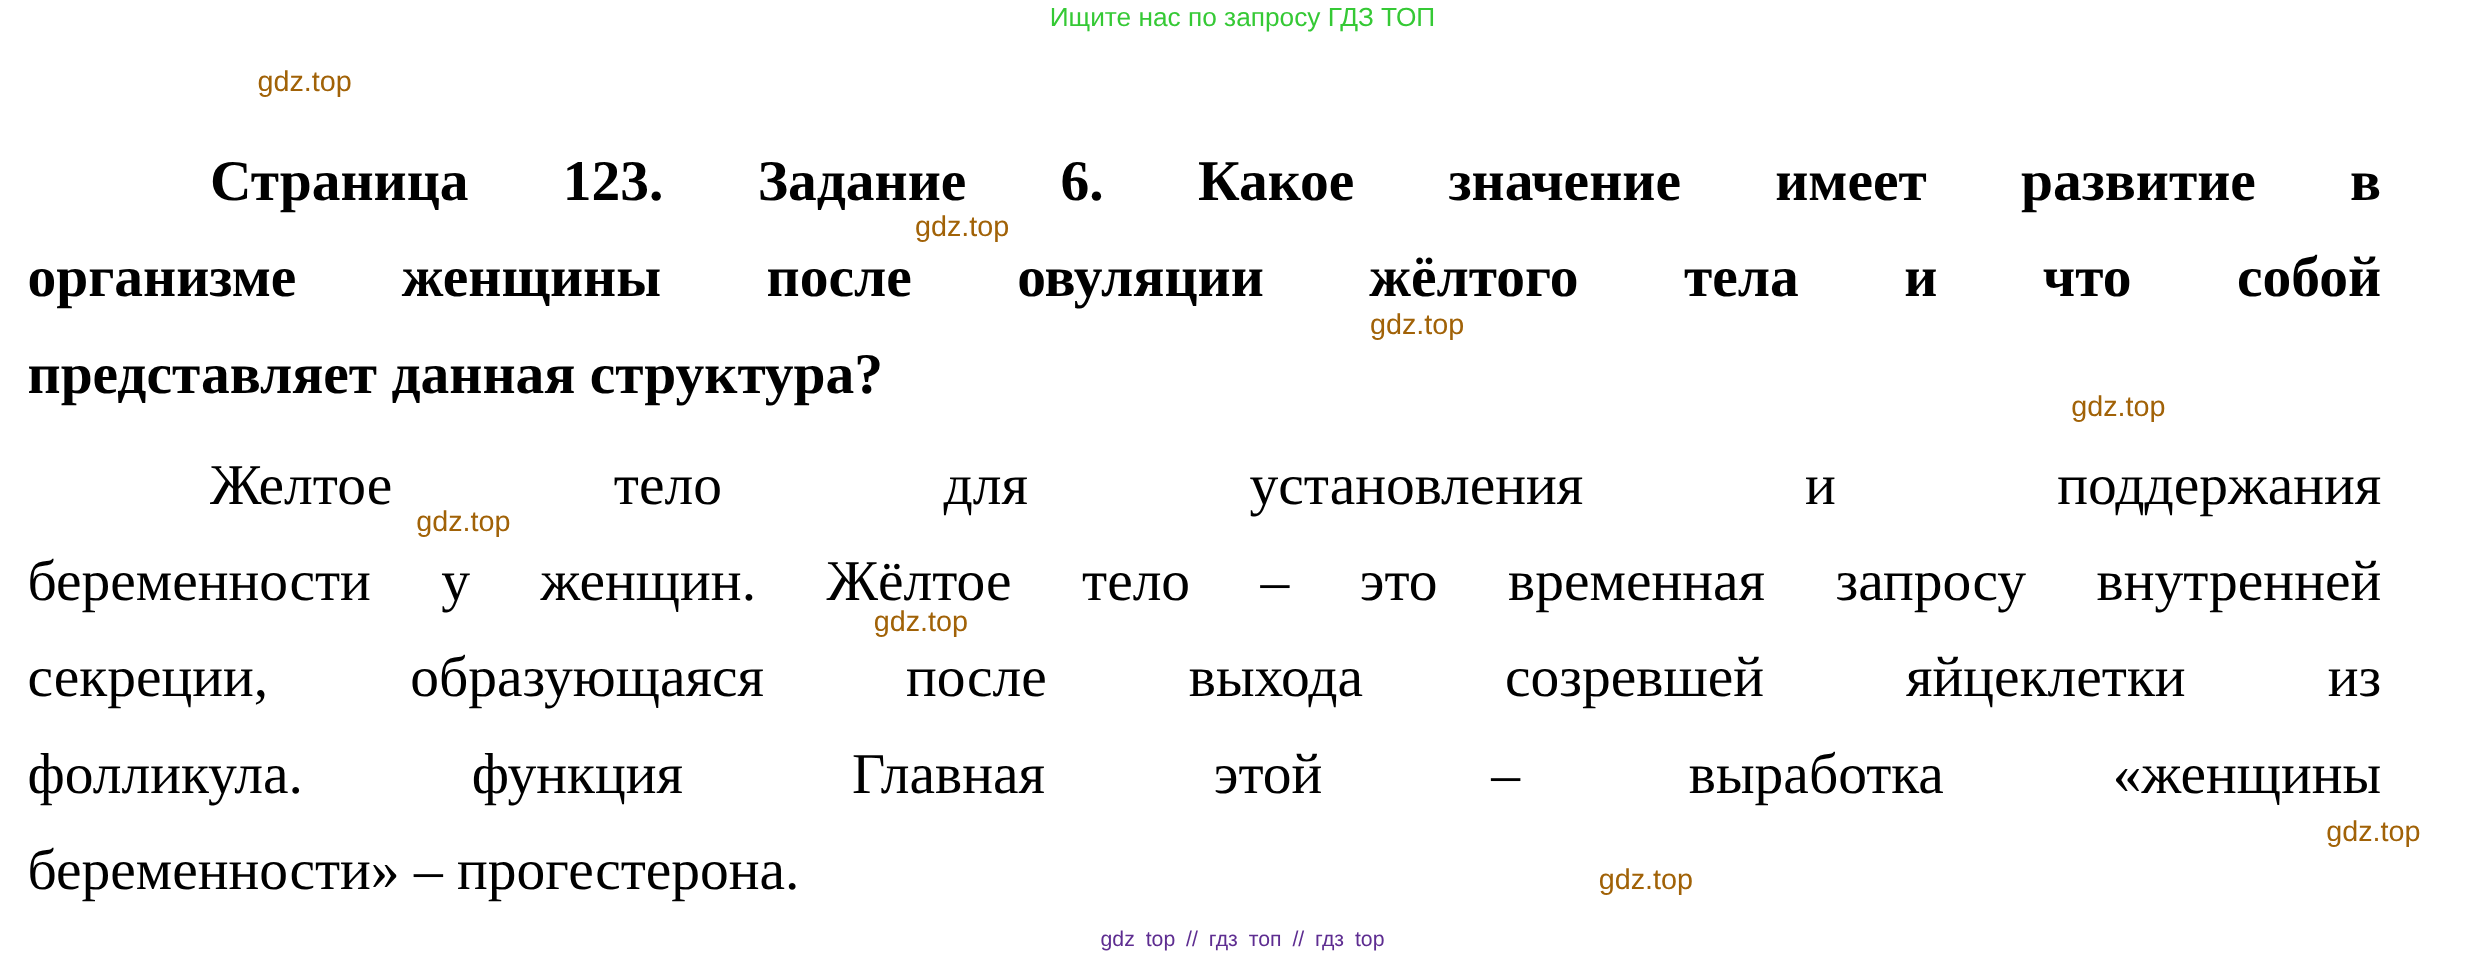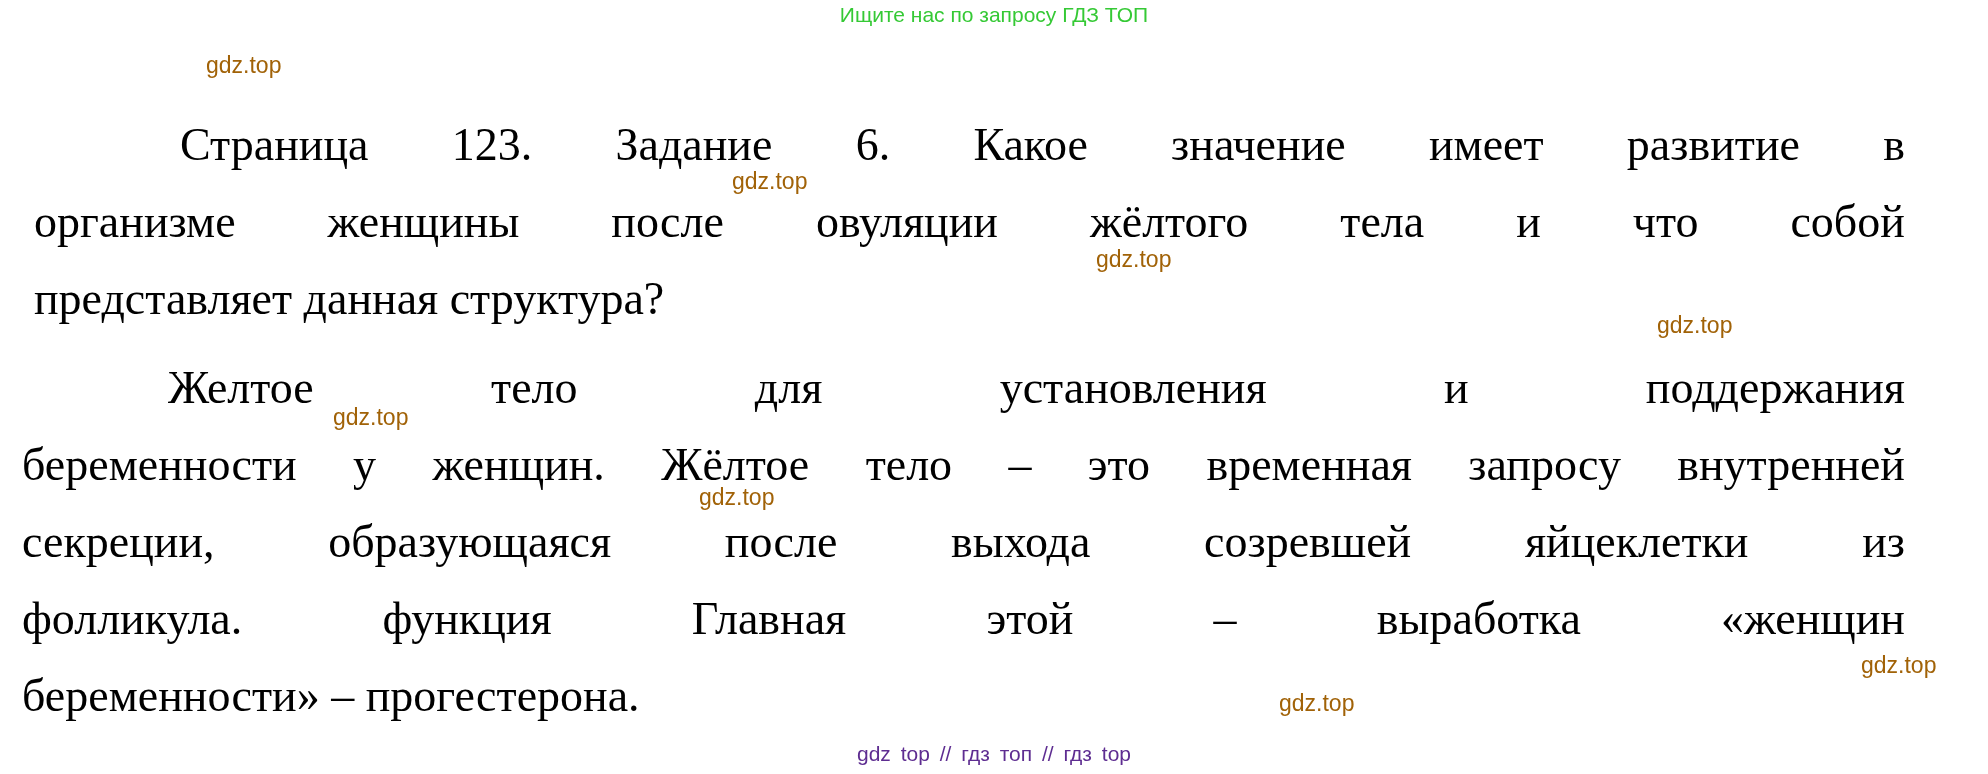--- a/index.html
+++ b/index.html
@@ -36,32 +36,32 @@
   }
   .para { margin: 0; }
   .para.answer { margin-top: 12px; }
   .line {
     height: 77px;
     line-height: 77px;
     font-size: 46px;
     white-space: nowrap;
     overflow: visible;
   }
-  .question .line { font-weight: normal; margin-left: 12px; }
+  .question .line { font-weight: bold; }
   .line.just {
     display: flex;
     justify-content: space-between;
   }
   .line.ind { padding-left: 146px; }
   .footer {
     position: absolute;
     top: 742px; left: 0; right: 0;
     text-align: center;
     font-family: "Liberation Sans", "DejaVu Sans", sans-serif;
-    font-size: 21px;
+    font-size: 17px;
     word-spacing: 4px;
     color: #5e2d91;
   }
 </style>
 </head>
 <body>
 
 <div class="page">
 
   <div class="promo" style="color: rgb(53, 201, 53);">Ищите нас по запросу ГДЗ ТОП</div>
@@ -131,21 +131,21 @@
           <span>яйцеклетки</span>
           <span>из</span>
         </div>
         <div class="line just">
           <span>фолликула.</span>
           <span>функция</span>
           <span>Главная</span>
           <span>этой</span>
           <span>–</span>
           <span>выработка</span>
-          <span>«женщин</span>
+          <span>«женщины</span>
         </div>
         <div class="line">беременности» – прогестерона.</div>
       </div>
   </div>
 
   <div class="footer" style="color: rgb(94, 45, 145);">gdz top // гдз топ // гдз top</div>
 
 </div>
 
 </body></html>

